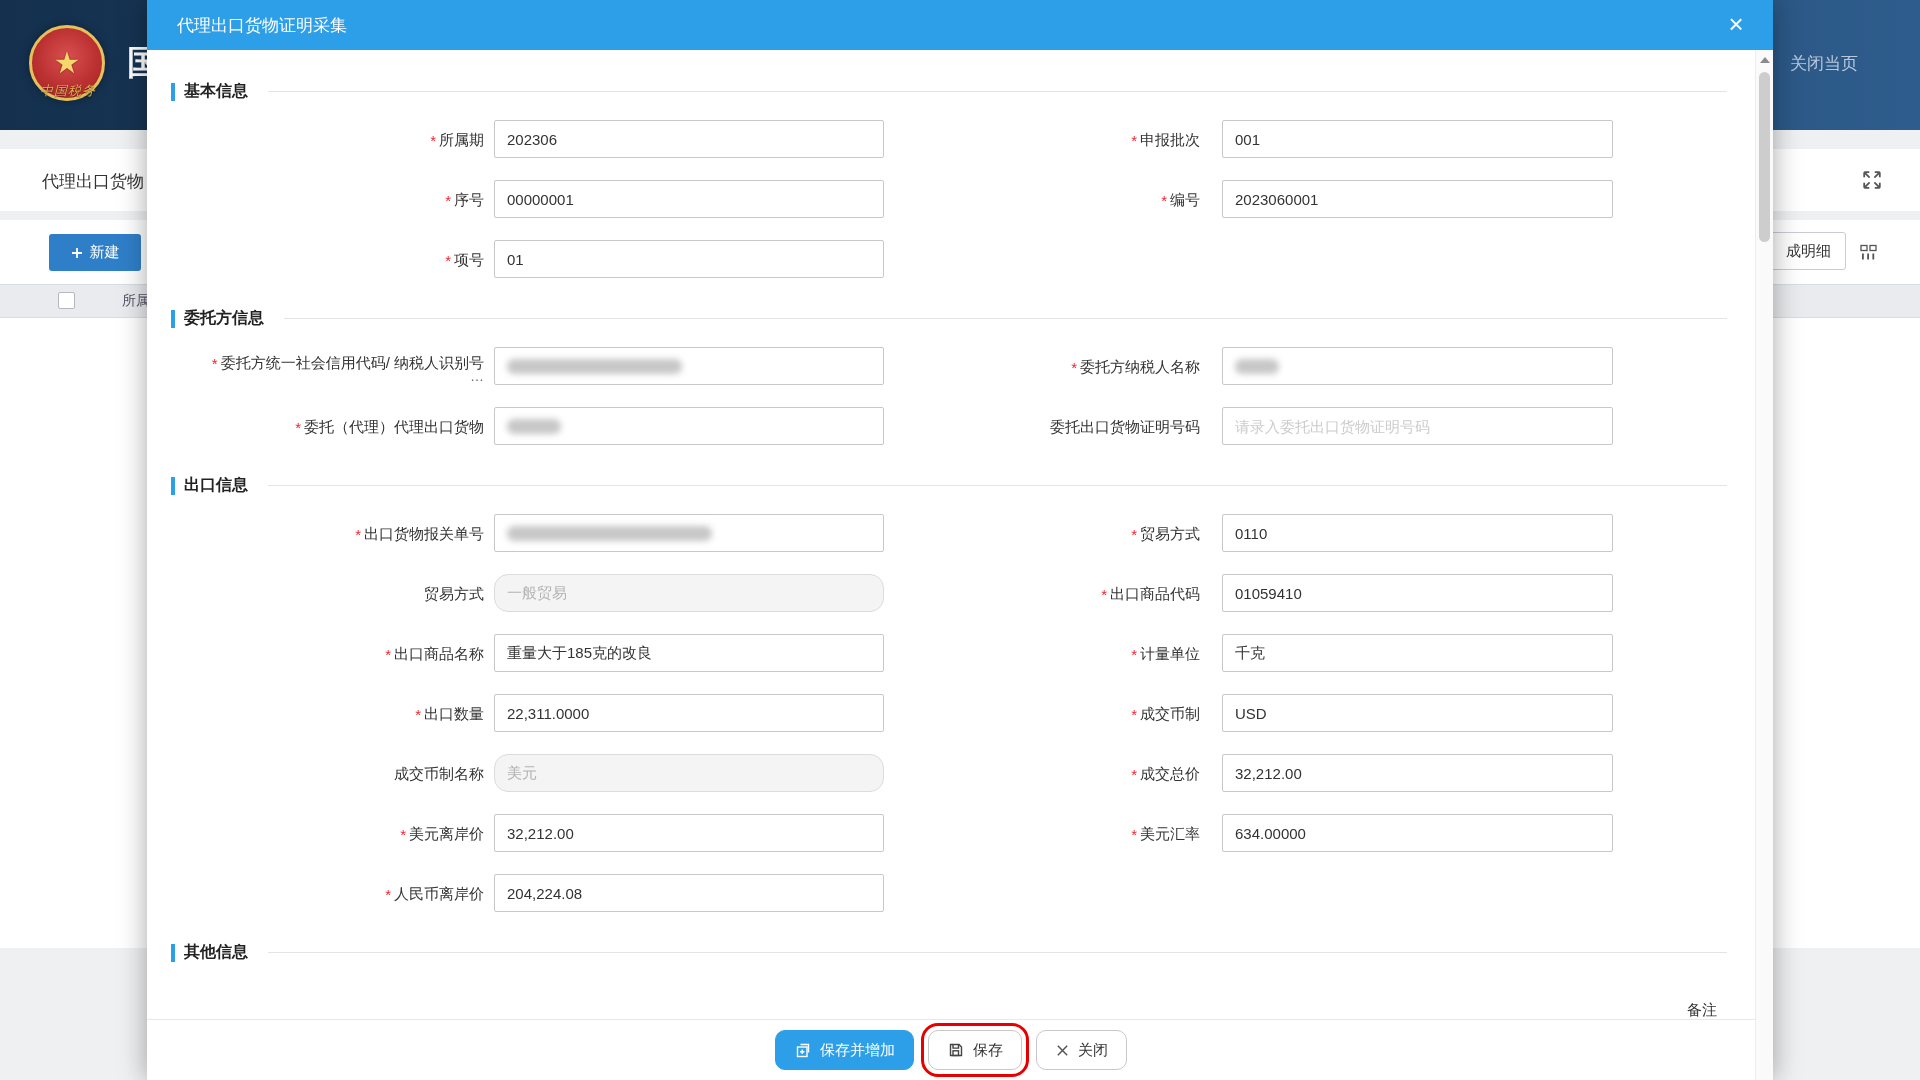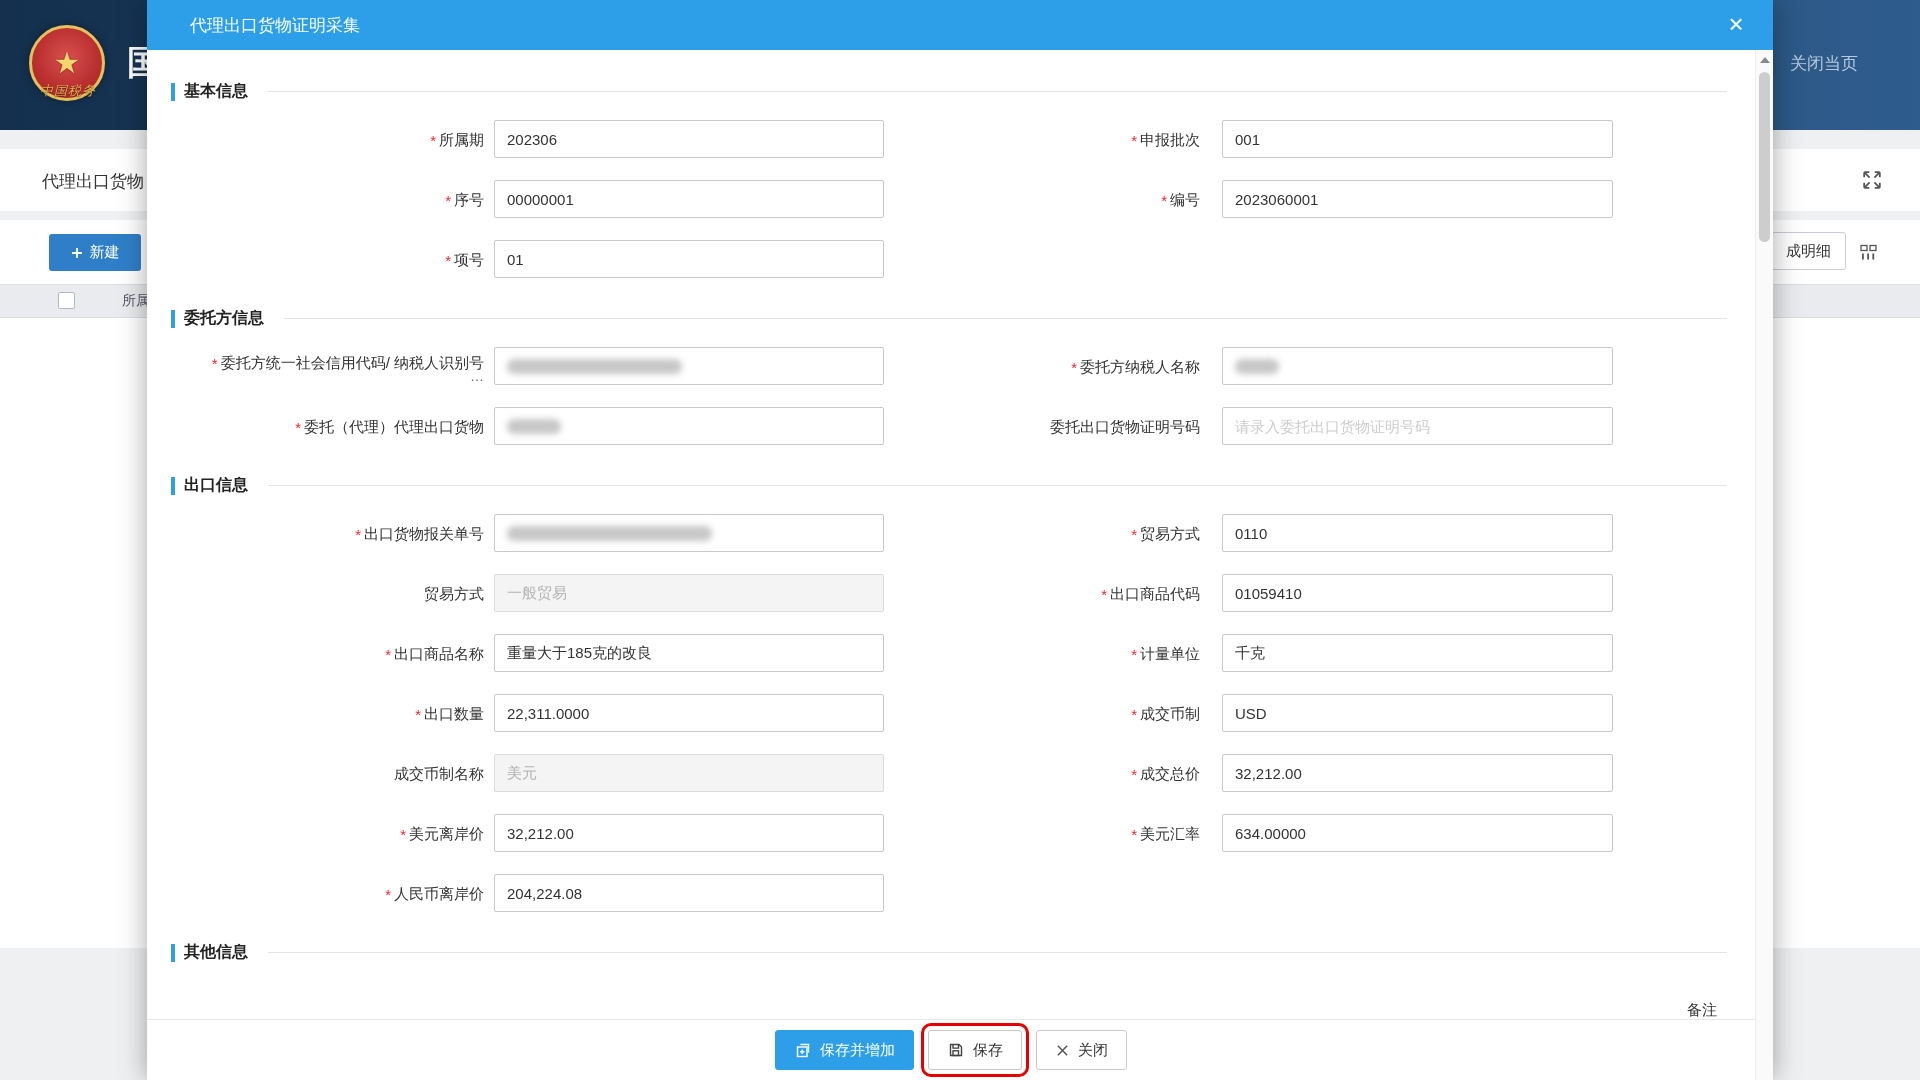--- a/index.html
+++ b/index.html
@@ -37,21 +37,21 @@
     border-top:1px solid #d9dce1; border-bottom:1px solid #d9dce1; }
   .cb { position:absolute; left:58px; top:292px; width:17px; height:17px; background:#fff;
     border:1px solid #b4b9c0; border-radius:2px; cursor:pointer; }
   .col-label { position:absolute; left:122px; top:292px; font-size:14px; color:#556; }
   .table-body { position:absolute; left:0; top:318px; width:1920px; height:630px; background:#ffffff; }
 
   
   .modal { position:absolute; left:147px; top:0; width:1626px; height:1080px; background:#ffffff;
     box-shadow:0 0 26px rgba(0,0,0,.35); }
   .modal-head { position:absolute; left:0; top:0; right:0; height:50px; background:#2d9fe8;
-    display:flex; align-items:center; padding-left:43px; }
+    display:flex; align-items:center; padding-left:30px; }
   .modal-title { color:#fff; font-size:17px; }
   .modal-close { position:absolute; right:22px; top:10px; width:30px; height:30px; color:#fff; font-size:26px;
     line-height:28px; text-align:center; cursor:pointer; font-weight:300; }
 
   .modal-body { position:absolute; left:0; top:50px; right:18px; bottom:61px;
     padding:31px 28px 0 24px; overflow:hidden; }
 
   .sect { display:flex; align-items:center; margin:30px 0 18px 0; }
   .sect:first-child { margin-top:0; }
   .sect .bar { width:4px; height:18px; background:#2d9fe8; margin-right:9px; }
@@ -60,37 +60,37 @@
 
   .frow { display:flex; align-items:center; height:38px; margin-bottom:22px; }
   .lab1 { width:313px; text-align:right; font-size:15px; color:#333; margin-right:10px; line-height:19px; }
   .lab2 { width:316px; text-align:right; font-size:15px; color:#333; margin-right:22px; margin-left:0; line-height:19px; }
   .req::before { content:"*"; color:#f5222d; margin-right:3px; position:relative; top:1px; }
   .ellip { display:block; color:#666; font-size:14px; line-height:8px; }
   .fin { width:390px; height:38px; border:1px solid #c8c8c8; border-radius:2px; padding:0 12px;
     font-size:15px; color:#333; background:#fff; outline:none; font-family:inherit; }
   .fin2 { width:391px; }
   .fin::placeholder { color:#ccc; }
-  .fin:disabled { background:#f4f4f4; color:#b3b3b3; border-color:#dcdcdc; }
+  .fin:disabled { background:#f4f4f4; color:#b3b3b3; border-color:#dcdcdc;border-radius:14px; }
   .redbox { display:flex; align-items:center; }
   .blurval { height:15px; border-radius:7px; background:#b9b9b9; filter:blur(3px); opacity:.8; }
 
   .row-remark { margin-top:26px; align-items:flex-end;flex-direction:column; }
   .row-remark .lab1 { padding-top:11px; }
   .remark-area { width:1233px; height:92px; border:1px solid #c8c8c8; border-radius:2px;
     padding:8px 12px; font-size:15px; color:#333; resize:none; outline:none; font-family:inherit; }
 
   .mscroll { position:absolute; top:50px; right:0; width:18px; bottom:0; background:#fafafa; border-left:1px solid #ededed; }
   .mscroll .up { position:absolute; top:7px; left:4px; width:0; height:0;
     border-left:5px solid transparent; border-right:5px solid transparent; border-bottom:6px solid #8a8a8a; }
   .mscroll .thumb { position:absolute; top:22px; left:3px; width:11px; height:170px; background:#cdcdcd; border-radius:6px; }
 
   .modal-foot { position:absolute; left:0; right:18px; bottom:0; height:61px; background:#fff;
     border-top:1px solid #e8e8e8; display:flex; align-items:center; justify-content:center; }
-  .btn { height:40px; border-radius:3px; font-size:15px; display:inline-flex; align-items:center;
+  .btn { height:40px; border-radius:10px; font-size:15px; display:inline-flex; align-items:center;
     justify-content:center; gap:8px; padding:8px 18px; cursor:pointer; border:1px solid transparent; font-family:inherit; }
   .btn-primary { background:#2d9fe8; color:#fff; border-color:#2d9fe8; }
   .btn-plain { background:#fff; color:#333; border-color:#c8c8c8; }
   .btn-save { margin:0 14px; outline:3px solid #e60000; outline-offset:4px; }
   .icon { display:inline-flex; align-items:center; }
 </style>
 </head>
 <body>
 
 <div class="stage">

